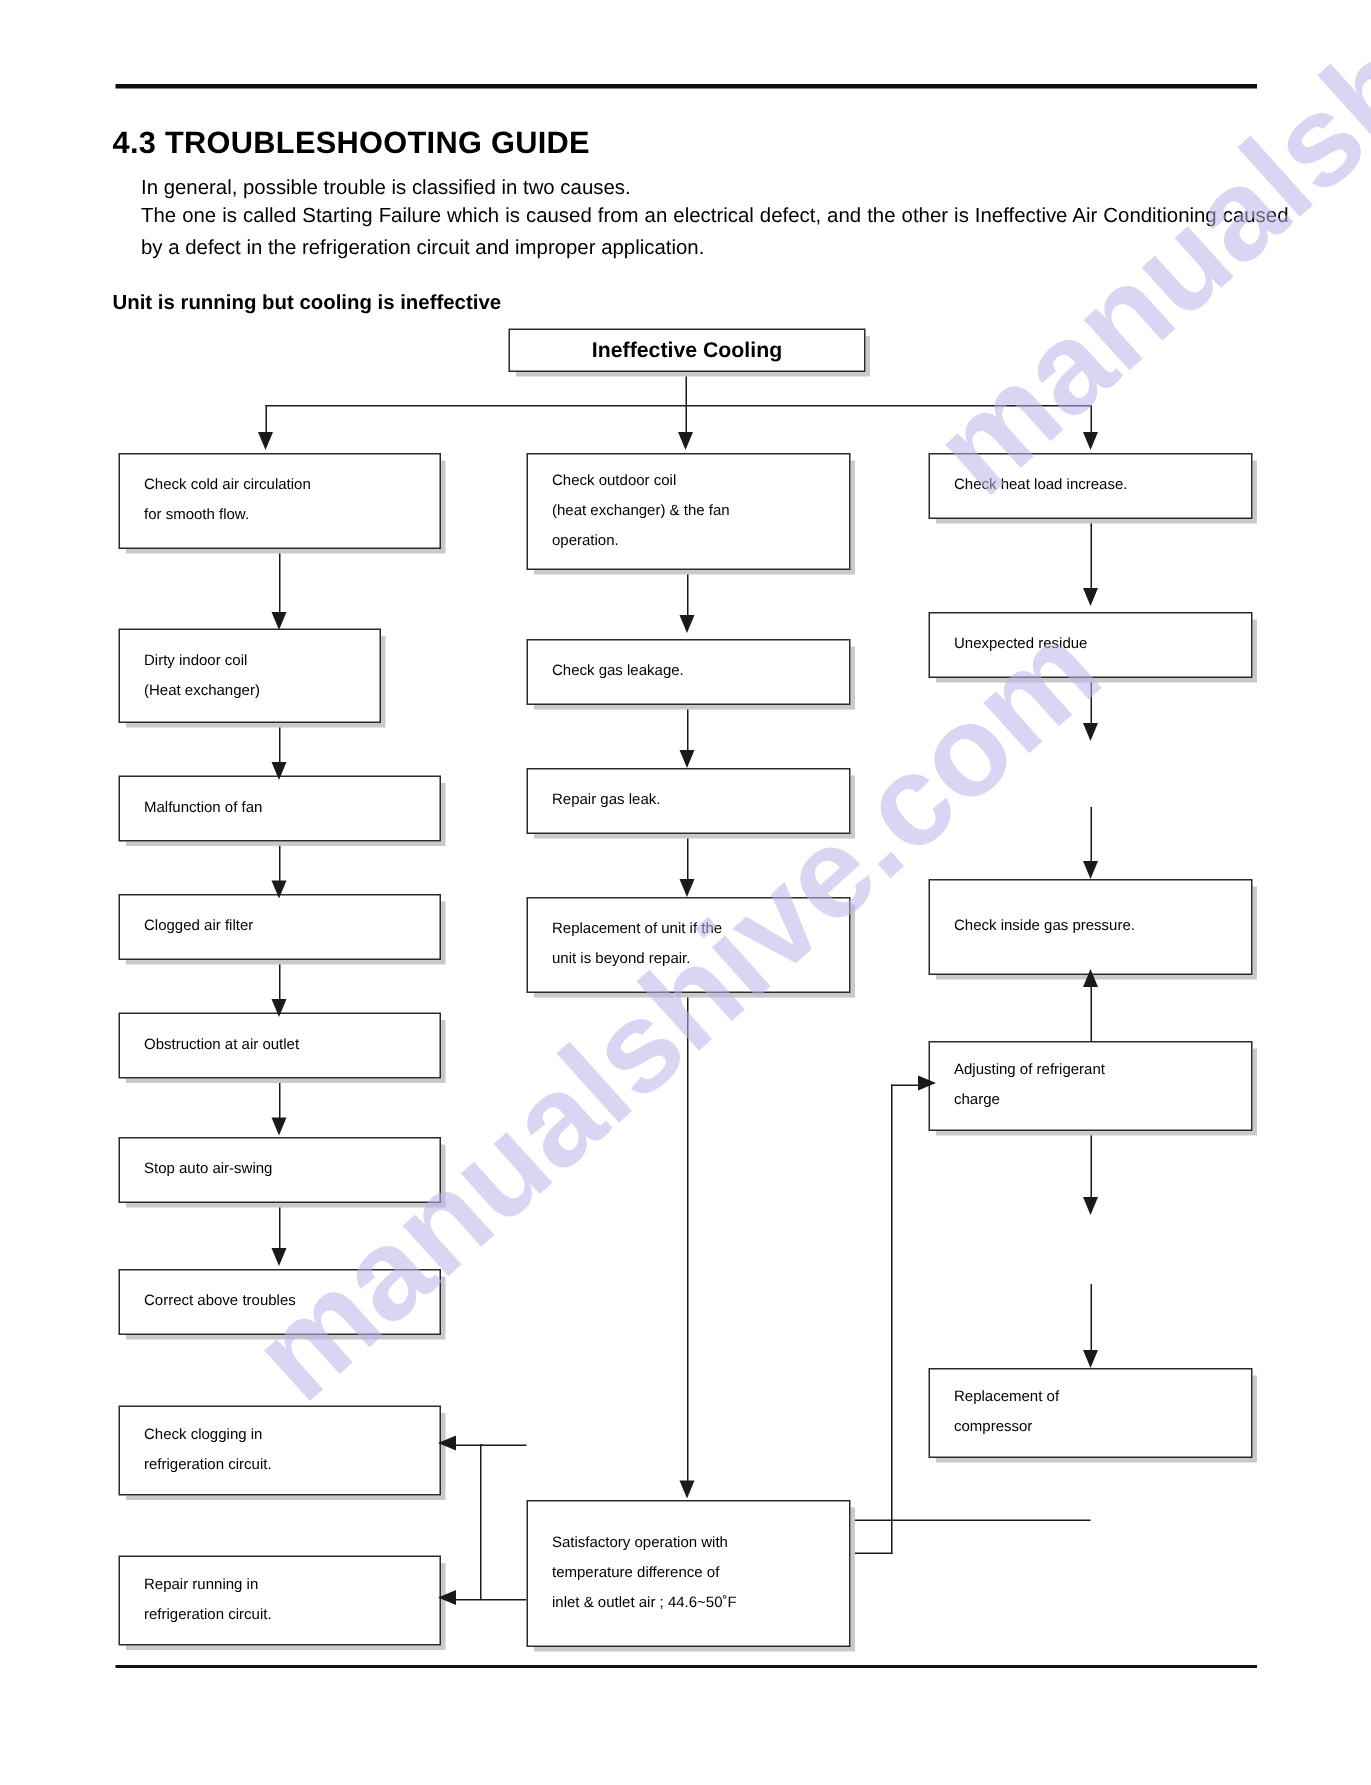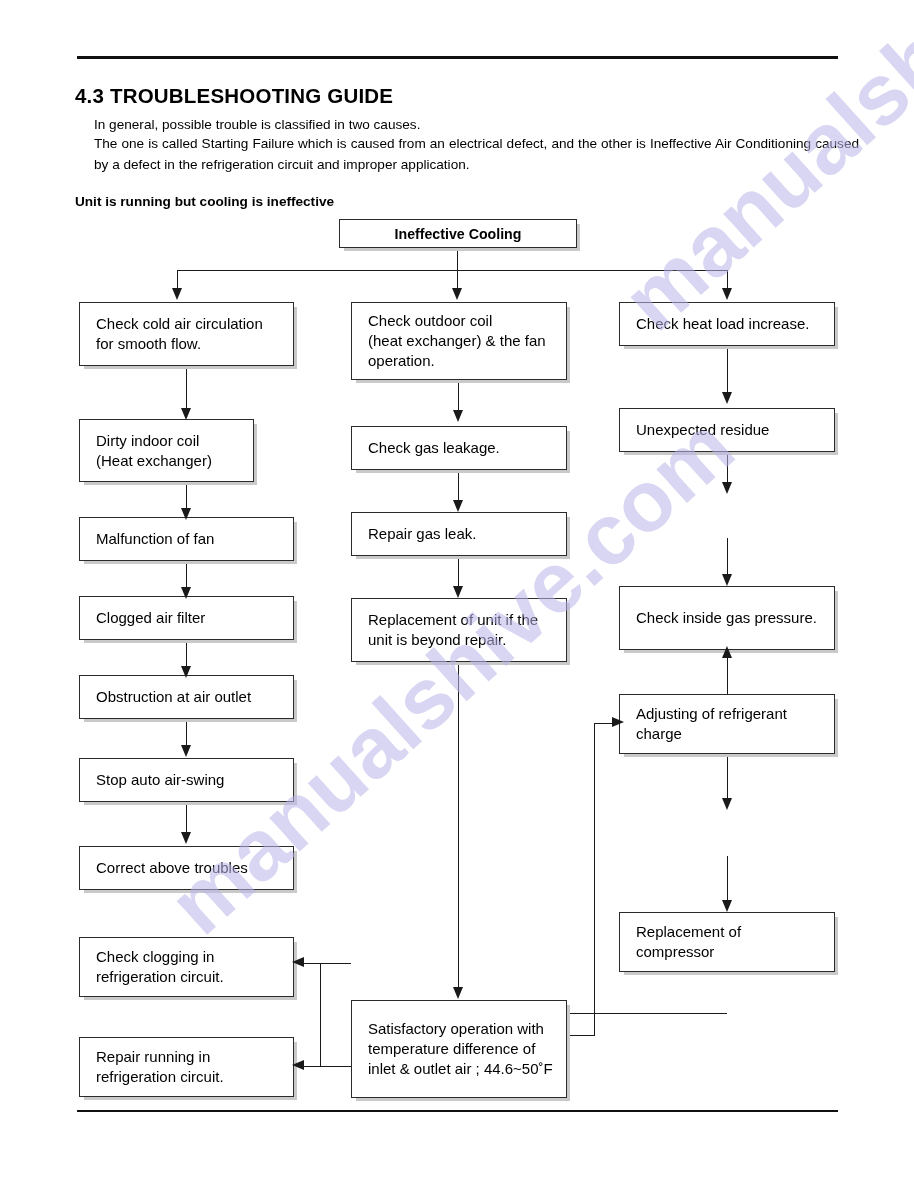--- a/index.html
+++ b/index.html
@@ -26,21 +26,21 @@
          letter-spacing:.2px;}
   .para{position:absolute;left:75px;width:765px;font-size:13.6px;line-height:21px;margin-left:19px;}
   .p1{top:114px;}
   .p2{top:133px;text-align:justify;}
   .h-sub{position:absolute;left:75px;top:194px;font-size:13.6px;font-weight:700;}
 
   
   .node{position:absolute;background:#fff;border:1px solid #2b2b2b;
         box-shadow:4px 4px 0 -1px #c9c9c9;box-sizing:border-box;z-index:3;text-decoration:underline;}
   .node .txt{position:absolute;left:16px;right:2px;top:50%;
-             transform:translateY(-50%);font-size:15px;line-height:20px;
+             transform:translateY(-50%);font-size:10px;line-height:20px;
              white-space:pre-line;}
   .node.center{text-align:center;}
   .node.center .txt{left:0;right:0;font-weight:700;font-size:14.2px;}
 
   
   .ln{position:absolute;background:#1a1a1a;z-index:2;}
   .lnv{width:1.3px;}
   .lnh{height:1.3px;}
   .arrow{position:absolute;width:0;height:0;z-index:4;}
   .ar-down{border-left:5.5px solid transparent;border-right:5.5px solid transparent;

